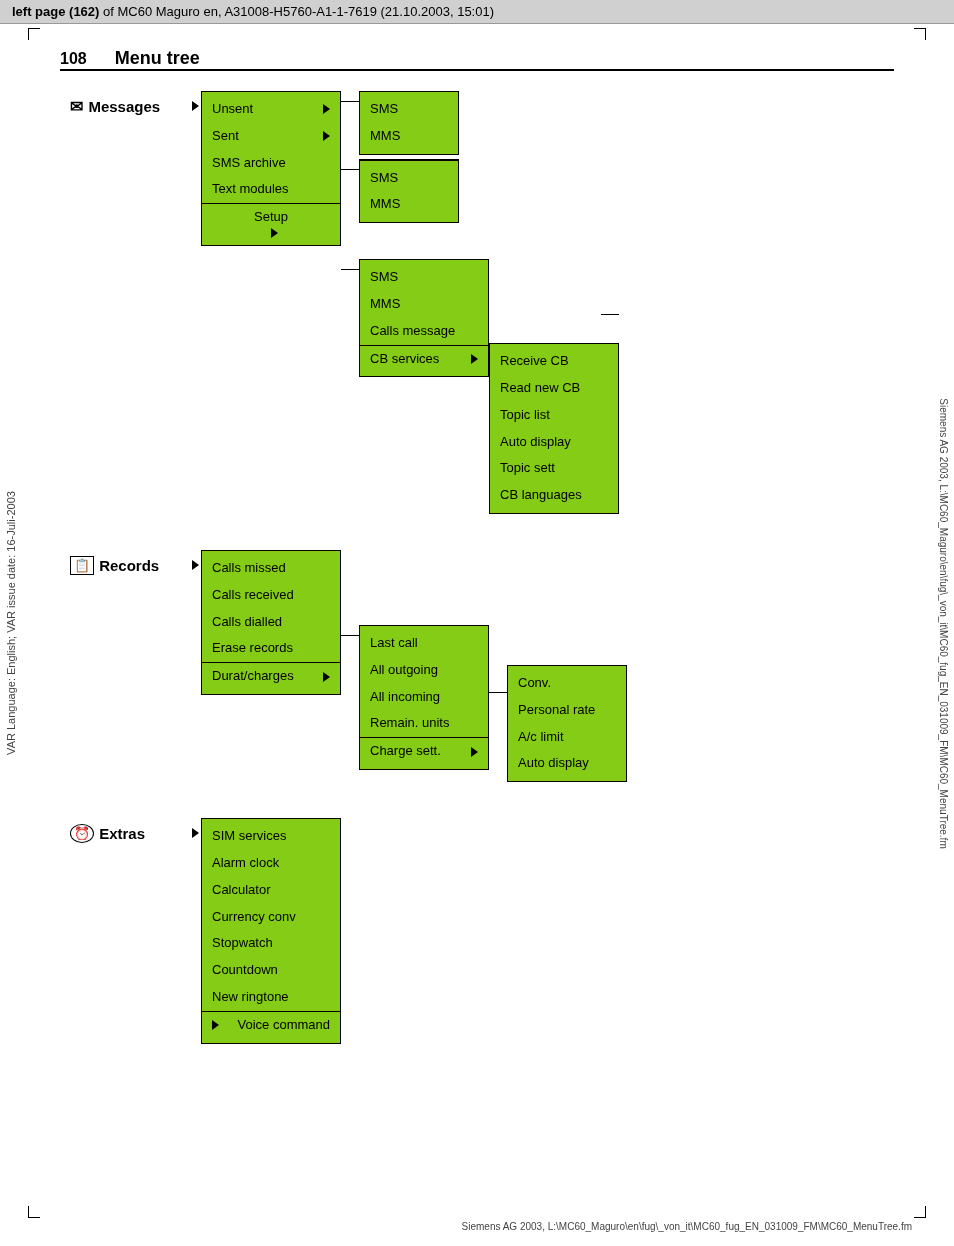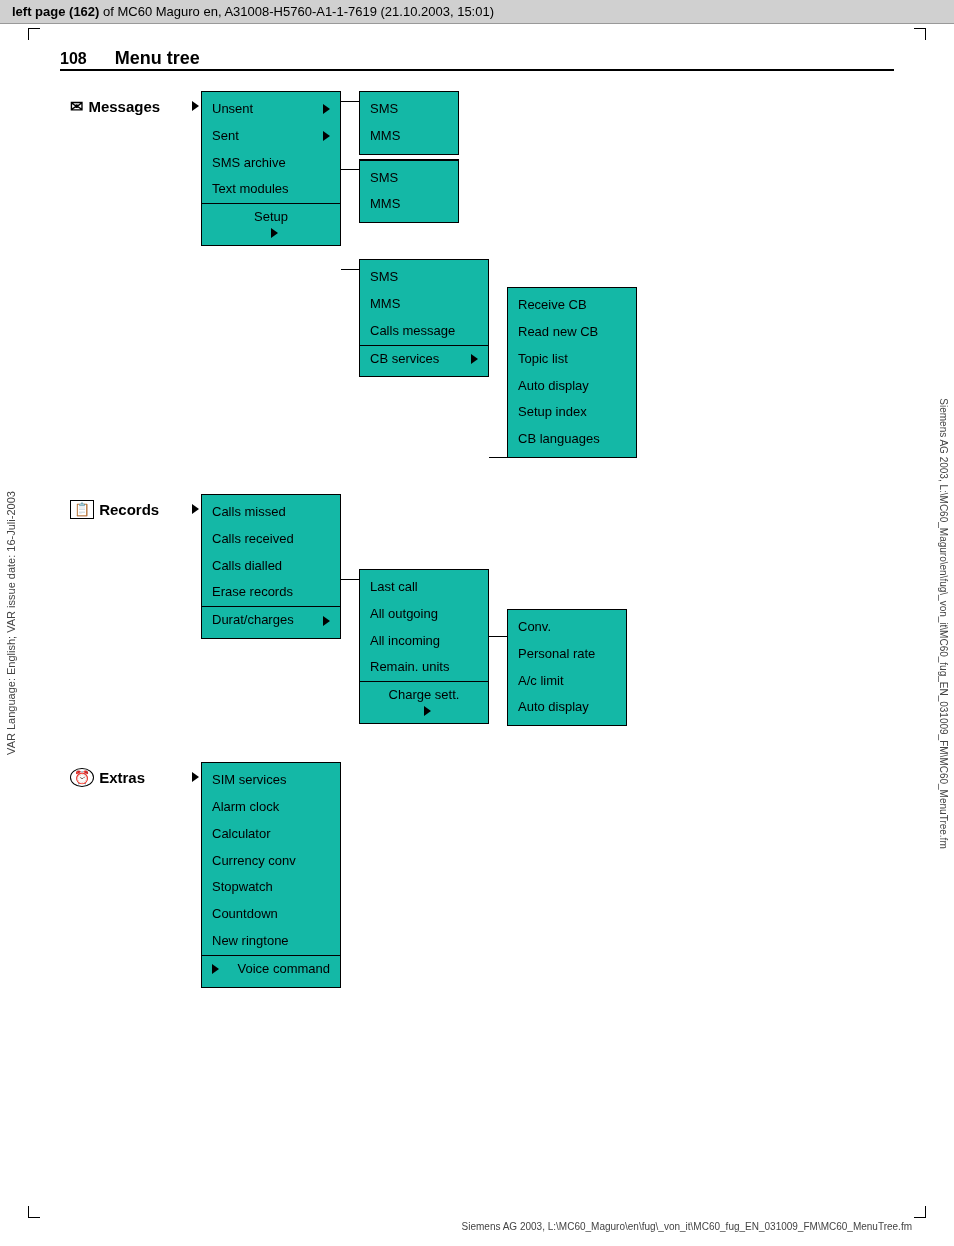--- a/index.html
+++ b/index.html
@@ -90,21 +90,21 @@
       font-weight: bold;
     }
 
     .section-icon {
       font-size: 16px;
     }
 
     
     .menu-box {
       border: 1px solid #000;
-      background: #14b8a6;
+      background: #84cc16;
       min-width: 140px;
       padding: 4px 0;
     }
 
     .menu-box-item {
       padding: 3px 10px;
       font-size: 13px;
       line-height: 1.6;
       display: flex;
       align-items: center;
@@ -242,28 +242,28 @@
             <div class="menu-box-item item-plain">SMS</div>
             <div class="menu-box-item item-plain">MMS</div>
             <div class="menu-box-item item-plain">Calls message</div>
 
             <div class="menu-box-item" style="border-top:1px solid #000;">
               <span>CB services</span>
               <span class="tri-right" style="margin-left:6px;"></span>
             </div>
           </div>
 
-          <div style="display:flex; align-items:flex-end;">
+          <div style="display:flex; align-items:flex-end;flex-direction:column;">
             <div style="width:18px; border-top:1px solid #000; margin-top:55px;"></div>
             <div class="menu-box" style="min-width:130px; margin-top:28px;">
               <div class="menu-box-item item-plain">Receive CB</div>
               <div class="menu-box-item item-plain">Read new CB</div>
               <div class="menu-box-item item-plain">Topic list</div>
               <div class="menu-box-item item-plain">Auto display</div>
-              <div class="menu-box-item item-plain">Setup index</div>
+              <div class="menu-box-item item-plain">Topic sett</div>
               <div class="menu-box-item item-plain">CB languages</div>
             </div>
           </div>
         </div>
 
       </div>
     </div>
 
     <div class="section-row" style="margin-top:20px;">
       <div class="section-name">
@@ -289,21 +289,21 @@
 
       <div style="display:flex; flex-direction:column; justify-content:flex-end; height:100%;">
         <div style="display:flex; align-items:flex-start; margin-top:75px;">
           <div style="width:18px; border-top:1px solid #000; margin-top:10px;"></div>
           <div class="menu-box" style="min-width:130px;">
             <div class="menu-box-item item-plain">Last call</div>
             <div class="menu-box-item item-plain">All outgoing</div>
             <div class="menu-box-item item-plain">All incoming</div>
             <div class="menu-box-item item-plain">Remain. units</div>
 
-            <div class="menu-box-item" style="border-top:1px solid #000;flex-direction:column;">
+            <div class="menu-box-item" style="border-top:1px solid #000;">
               <span>Charge sett.</span>
               <span class="tri-right" style="margin-left:6px;"></span>
             </div>
           </div>
 
           <div style="display:flex; align-items:flex-start;">
             <div style="width:18px; border-top:1px solid #000; margin-top:67px;"></div>
             <div class="menu-box" style="min-width:120px; margin-top:40px;">
               <div class="menu-box-item item-plain">Conv.</div>
               <div class="menu-box-item item-plain">Personal rate</div>

